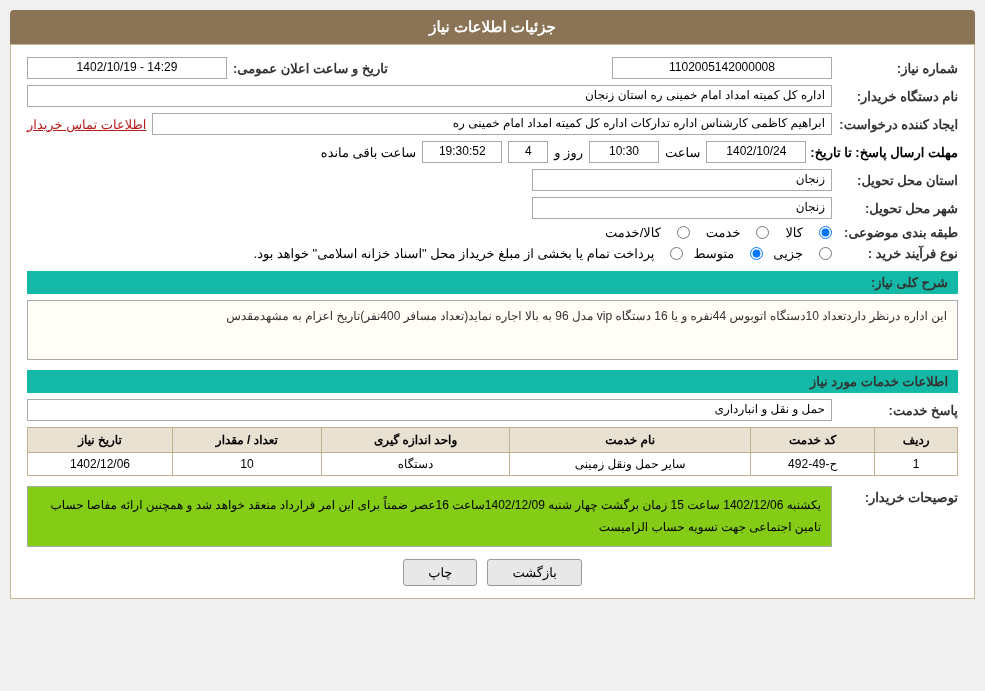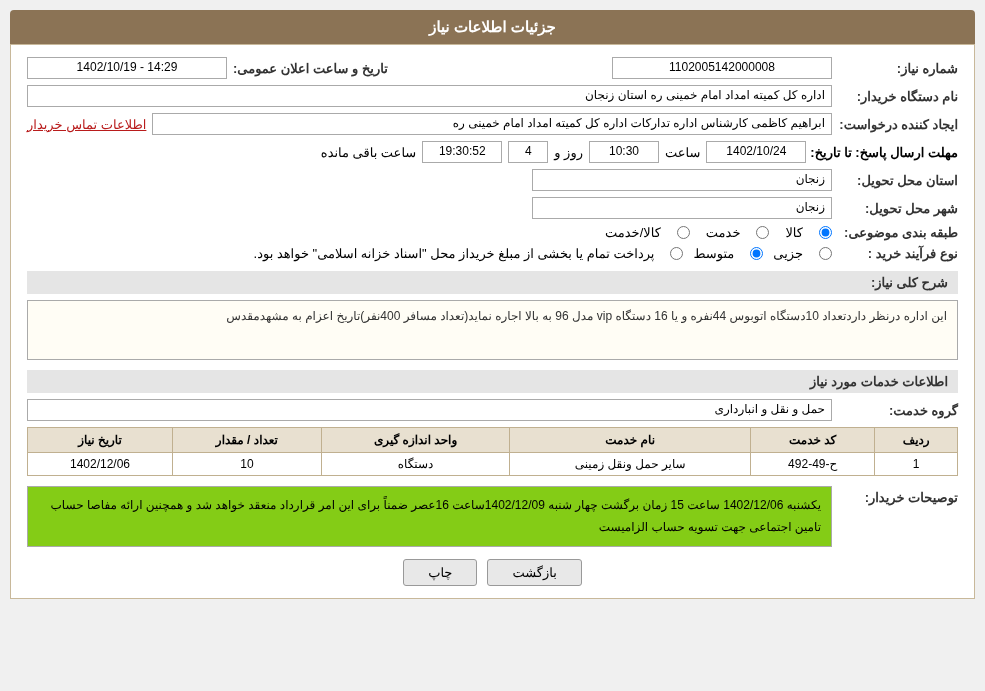--- a/index.html
+++ b/index.html
@@ -24,21 +24,21 @@
       font-weight: bold;
       border-radius: 4px 4px 0 0;
       margin-bottom: 0;
     }
     .main-content {
       background: #fff;
       border: 1px solid #c8b89a;
       padding: 12px 16px;
     }
     .section-title {
-      background: #e5e5e5;
+      background: #14b8a6;
       color: #333;
       padding: 4px 10px;
       font-weight: bold;
       font-size: 13px;
       margin: 10px 0 6px 0;
       text-align: right;
     }
     .info-row {
       display: flex;
       align-items: center;
@@ -259,21 +259,21 @@
     </div>
 
     <div class="section-title">
       <span>شرح کلی نیاز:</span>
     </div>
     <div class="note-box" style="">این اداره درنظر داردتعداد 10دستگاه اتوبوس 44نفره  و یا 16 دستگاه vip مدل 96 به بالا  اجاره نماید(تعداد مسافر 400نفر)تاریخ اعزام به مشهدمقدس</div>
 
     <div class="section-title">اطلاعات خدمات مورد نیاز</div>
 
     <div class="info-row">
-      <span class="label">گروه خدمت:</span>
+      <span class="label">پاسخ خدمت:</span>
       <div class="value-box">حمل و نقل و انبارداری</div>
     </div>
 
     <table class="services-table">
       <thead>
         <tr>
           <th>ردیف</th>
           <th>کد خدمت</th>
           <th>نام خدمت</th>
           <th>واحد اندازه گیری</th>

